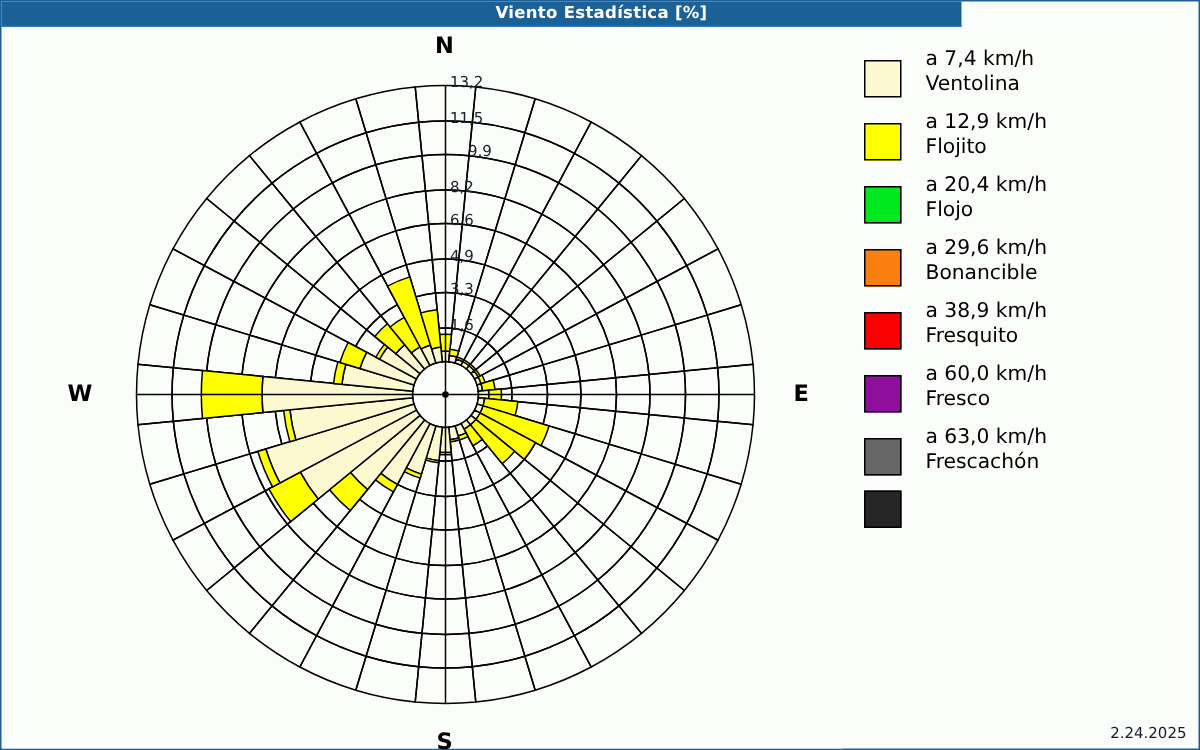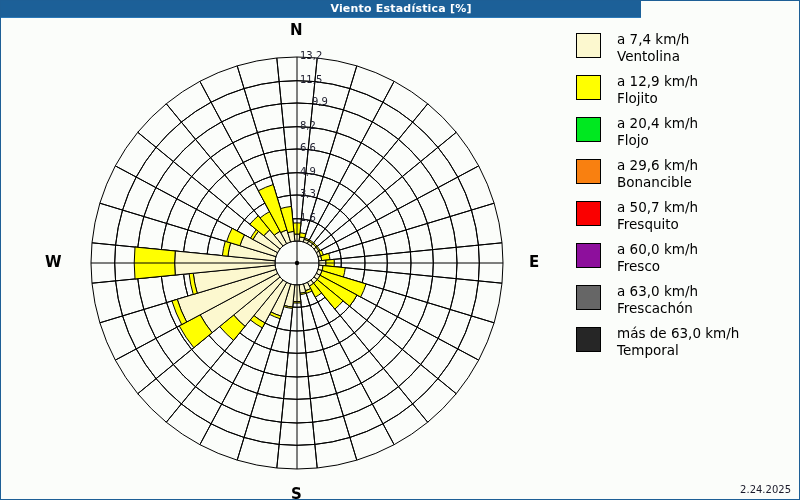--- a/index.html
+++ b/index.html
@@ -47,21 +47,21 @@
     position:absolute;
     font-size:10px;color:#202030;
     font-family:"DejaVu Sans","Liberation Sans",sans-serif;
     white-space:nowrap;
   }
   
   #legend{
     position:absolute;left:575px;top:30px;width:222px;
   }
   .legrow{
-    display:flex;align-items:flex-start;
+    display:flex;align-items:flex-end;
     margin-bottom:8px;
   }
   .swatch{
     width:25px;height:25px;
     border:1px solid #000;
     box-sizing:border-box;
     flex:0 0 auto;
     margin-top:2px;
   }
   .legtext{
@@ -465,42 +465,38 @@
       <div class="legrow">
         <div class="swatch" style="background: rgb(249, 128, 16);"></div>
         <div class="legtext">
           <div>a 29,6 km/h</div>
           <div>Bonancible</div>
         </div>
       </div>
       <div class="legrow">
         <div class="swatch" style="background: rgb(250, 0, 0);"></div>
         <div class="legtext">
-          <div>a 50,7 km/h</div>
+          <div>a 38,9 km/h</div>
           <div>Fresquito</div>
         </div>
       </div>
       <div class="legrow">
         <div class="swatch" style="background: rgb(141, 15, 156);"></div>
         <div class="legtext">
           <div>a 60,0 km/h</div>
           <div>Fresco</div>
         </div>
       </div>
       <div class="legrow">
         <div class="swatch" style="background: rgb(102, 102, 102);"></div>
         <div class="legtext">
           <div>a 63,0 km/h</div>
           <div>Frescachón</div>
         </div>
       </div>
       <div class="legrow">
         <div class="swatch" style="background: rgb(38, 38, 38);"></div>
-        <div class="legtext">
-          <div>más de 63,0 km/h</div>
-          <div>Temporal</div>
-        </div>
       </div>
     </div>
 
   <div id="datestamp">2.24.2025</div>
 
 </div>
 
 </body></html>

